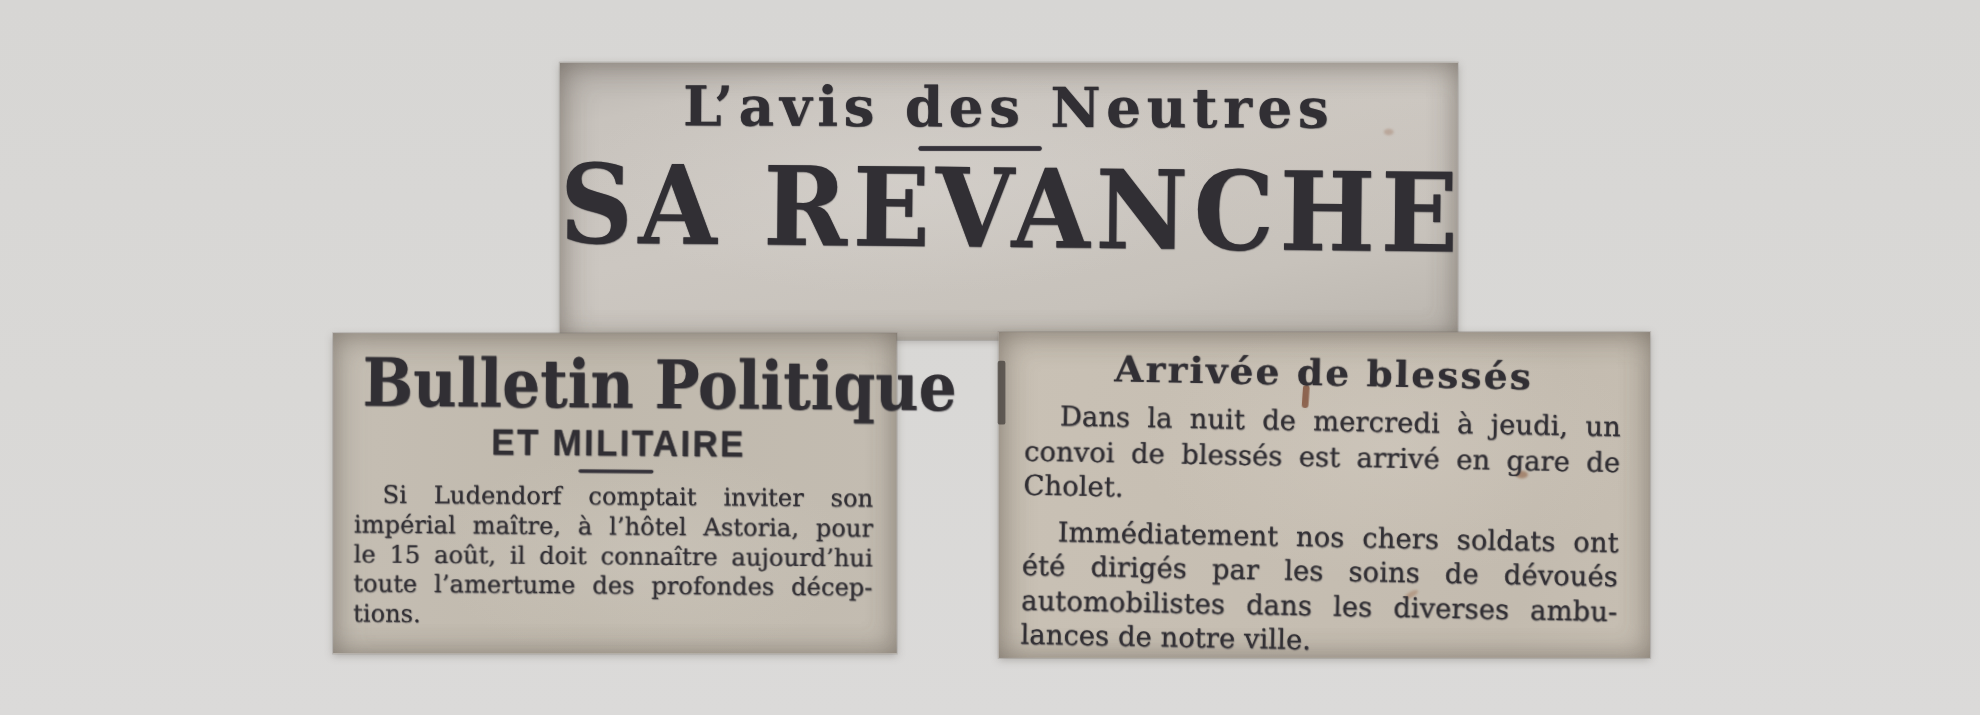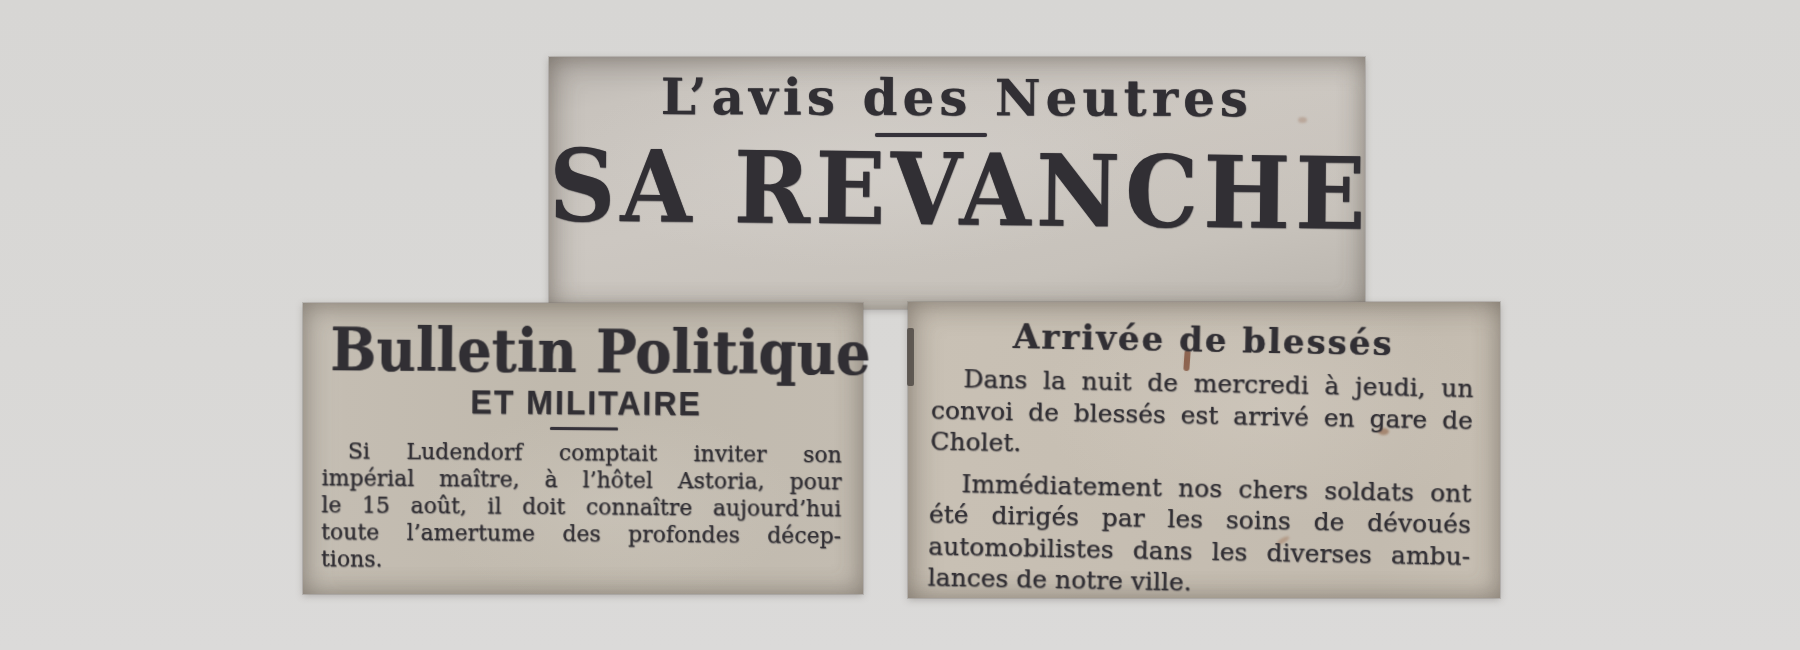--- a/index.html
+++ b/index.html
@@ -15,28 +15,26 @@
   .clip::before{ 
     content:"";position:absolute;inset:0;pointer-events:none;
     box-shadow:inset 0 0 26px rgba(88,80,70,0.30), inset 12px 10px 34px -14px rgba(80,72,62,0.45), inset -10px -8px 30px -14px rgba(80,72,62,0.38);
   }
   .clip-top{
     left:509px;top:57px;width:816px;height:252px;
     background:
       radial-gradient(ellipse 420px 150px at 38% 42%, rgba(215,211,206,0.55), rgba(215,211,206,0) 70%),
       radial-gradient(ellipse 300px 120px at 82% 30%, rgba(205,198,190,0.35), rgba(205,198,190,0) 75%),
       linear-gradient(168deg,#b9b4af 0%,#c8c3bd 14%,#ccc7c1 46%,#c7c2bb 76%,#bab5ae 100%);
-    margin-left: 40px;
   }
   .clip-left{
     left:303px;top:303px;width:512px;height:291px;
     background:
       radial-gradient(ellipse 260px 140px at 55% 70%, rgba(210,204,194,0.40), rgba(210,204,194,0) 72%),
       linear-gradient(90deg,#ccc6bc 0%,#c4bdb2 7%,#c0b9ad 45%,#c3bcb1 100%);
-    padding-left: 48px;
   }
   .clip-right{
     left:908px;top:302px;width:592px;height:296px;
     background:
       radial-gradient(ellipse 300px 160px at 60% 35%, rgba(214,207,197,0.40), rgba(214,207,197,0) 75%),
       radial-gradient(ellipse 6px 16px at 47% 20%, rgba(150,90,60,0.25), rgba(150,90,60,0) 80%),
       linear-gradient(100deg,#c9c1b5 0%,#c6beb2 40%,#c3bbaf 80%,#c7bfb3 100%);
   }
   .content{position:absolute;inset:0;filter:blur(0.25px);}
   .ink{

